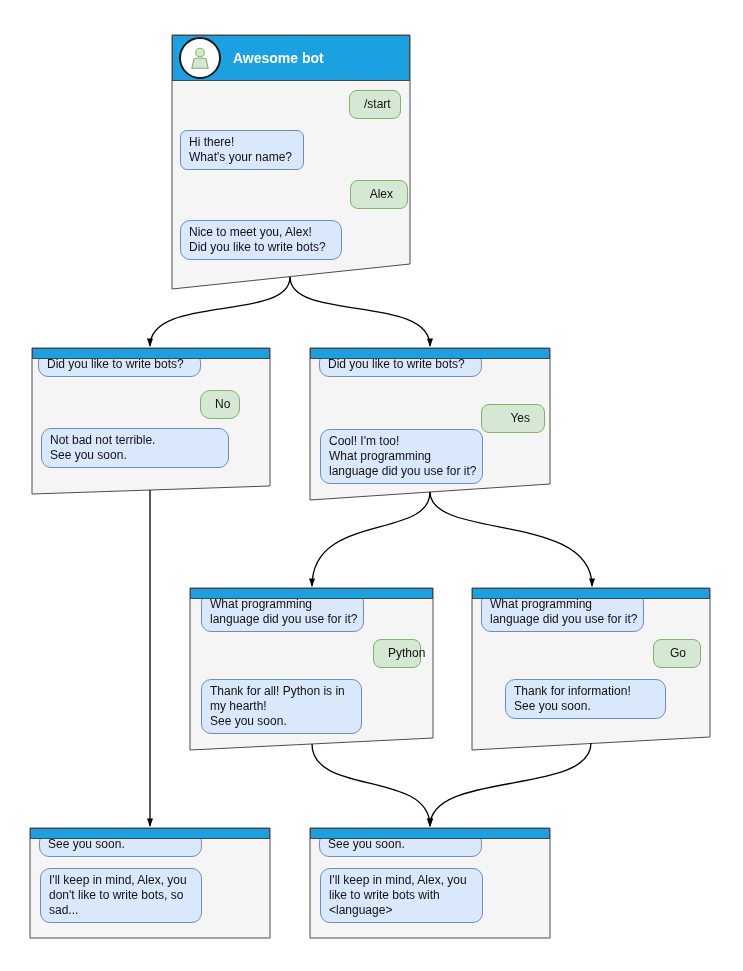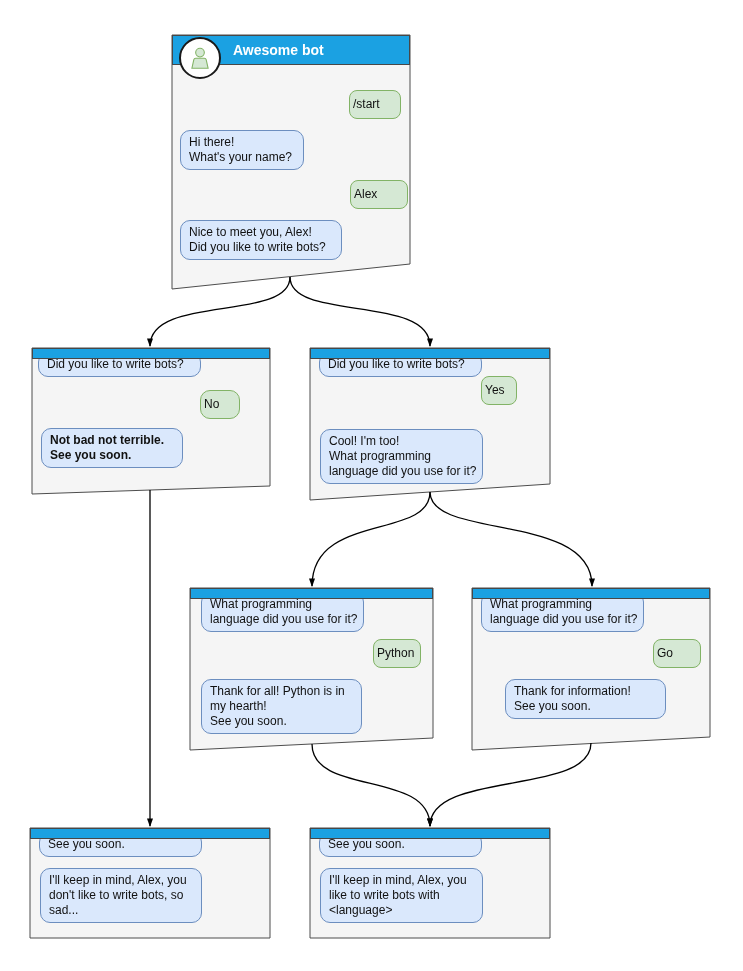--- a/index.html
+++ b/index.html
@@ -5,21 +5,21 @@
   html,body{margin:0;padding:0;background:#ffffff;}
   #canvas{position:relative;width:743px;height:971px;background:#ffffff;overflow:hidden;
           font-family:"Liberation Sans", sans-serif;}
   #diagram-svg{position:absolute;left:0;top:0;z-index:0;}
 
   .bubble{position:absolute;z-index:2;box-sizing:border-box;
           font-size:12px;line-height:15px;color:#111;
           padding:4px 8px;border-radius:10px;white-space:pre;}
   .bubble.bot{background:#dae8fc;border:1px solid #6c8ebf;}
   .bubble.user{background:#d5e8d4;border:1px solid #82b366;
-               text-align:left;padding:6px 3px;border-radius:8px;}
+               text-align:right;padding:6px 14px;border-radius:8px;}
 
   .winbar{position:absolute;z-index:3;box-sizing:border-box;
           background:#1ba1e2;border:1px solid #474747;}
   .winbar.main{display:flex;align-items:center;}
   .win-title{margin-left:60px;color:#ffffff;font-weight:bold;font-size:14px;}
 
   .avatar{position:absolute;z-index:4;left:6px;top:1px;width:42px;height:42px;
           background:#ffffff;border:2px solid #1a1a1a;border-radius:50%;
           box-sizing:border-box;display:flex;align-items:center;justify-content:center;}
 </style>
@@ -46,44 +46,44 @@
     <path d="M290,277 C290,322 150,294 150,346" fill="none" stroke="#000" stroke-width="1.3" marker-end="url(#arrow)"></path>
     <path d="M290,277 C290,322 430,294 430,346" fill="none" stroke="#000" stroke-width="1.3" marker-end="url(#arrow)"></path>
     <path d="M430,492 C430,540 312,512 312,586" fill="none" stroke="#000" stroke-width="1.3" marker-end="url(#arrow)"></path>
     <path d="M430,492 C430,540 592,512 592,586" fill="none" stroke="#000" stroke-width="1.3" marker-end="url(#arrow)"></path>
     <path d="M150,490 L150,826" fill="none" stroke="#000" stroke-width="1.3" marker-end="url(#arrow)"></path>
     <path d="M312,744 C312,796 430,770 430,826" fill="none" stroke="#000" stroke-width="1.3" marker-end="url(#arrow)"></path>
     <path d="M591,743 C591,796 430,770 430,826" fill="none" stroke="#000" stroke-width="1.3" marker-end="url(#arrow)"></path>
   </svg>
 
   <div class="bubble user" style="left:349px;top:90px;width:52px;">/start</div>
-  <div class="bubble bot" style="left:180px;top:130px;width:124px;">Hi there!
+  <div class="bubble bot" style="left:180px;top:130px;width:124px;border-radius:7px;">Hi there!
 What's your name?</div>
   <div class="bubble user" style="left:350px;top:180px;width:58px;">Alex</div>
   <div class="bubble bot" style="left:180px;top:220px;width:162px;">Nice to meet you, Alex!
 Did you like to write bots?</div>
 
-  <div class="winbar main" style="left:172px;top:35px;width:238px;height:30px;">
+  <div class="winbar main" style="left:172px;top:35px;width:238px;height:46px;">
     <div class="avatar">
       <svg width="26" height="28" viewBox="0 0 24 24">
         <circle cx="12" cy="7" r="4" fill="#d5e8d4" stroke="#82b366" stroke-width="1"></circle>
         <path d="M4.5,21.5 L6.3,13.6 Q6.6,12.3 8,12.3 L16,12.3 Q17.4,12.3 17.7,13.6 L19.5,21.5 Z" fill="#d5e8d4" stroke="#82b366" stroke-width="1"></path>
       </svg>
     </div>
     <span class="win-title">Awesome bot</span>
   </div>
 
   <div class="bubble bot" style="left:38px;top:352px;width:163px;">Did you like to write bots?</div>
   <div class="bubble user" style="left:200px;top:390px;width:40px;border-radius:10px;">No</div>
-  <div class="bubble bot" style="left:41px;top:428px;width:142px;font-weight:bold;">Not bad not terrible.
+  <div class="bubble bot" style="left:41px;top:428px;width:188px;">Not bad not terrible.
 See you soon.</div>
   <div class="winbar" style="left:32px;top:348px;width:238px;height:11px;"></div>
 
   <div class="bubble bot" style="left:319px;top:352px;width:163px;">Did you like to write bots?</div>
-  <div class="bubble user" style="left:481px;top:376px;width:36px;">Yes</div>
+  <div class="bubble user" style="left:481px;top:404px;width:64px;">Yes</div>
   <div class="bubble bot" style="left:320px;top:429px;width:163px;">Cool! I'm too!
 What programming
 language did you use for it?</div>
   <div class="winbar" style="left:310px;top:348px;width:240px;height:11px;"></div>
 
   <div class="bubble bot" style="left:201px;top:592px;width:163px;">What programming
 language did you use for it?</div>
   <div class="bubble user" style="left:373px;top:639px;width:48px;">Python</div>
   <div class="bubble bot" style="left:201px;top:679px;width:161px;">Thank for all! Python is in
 my hearth!

